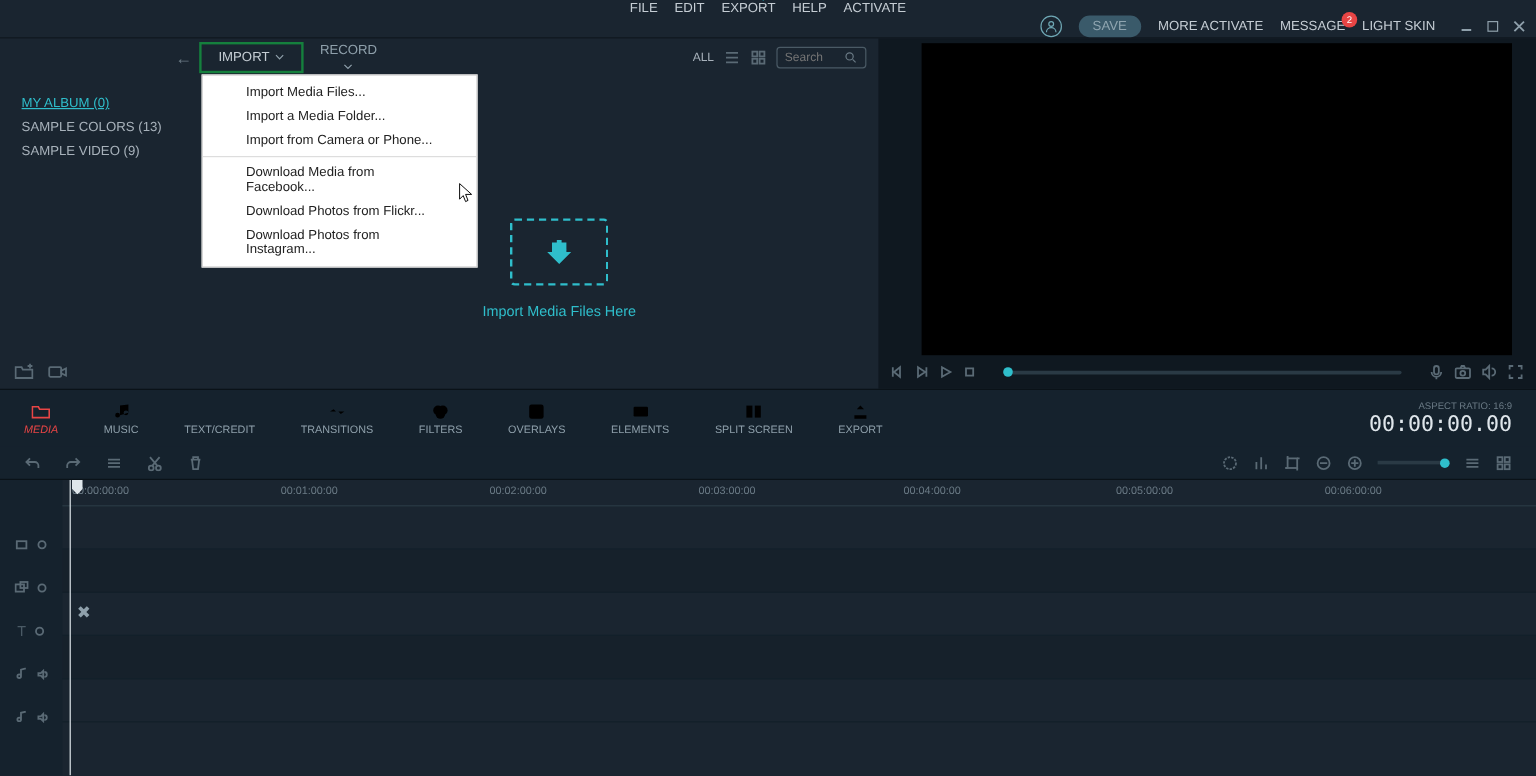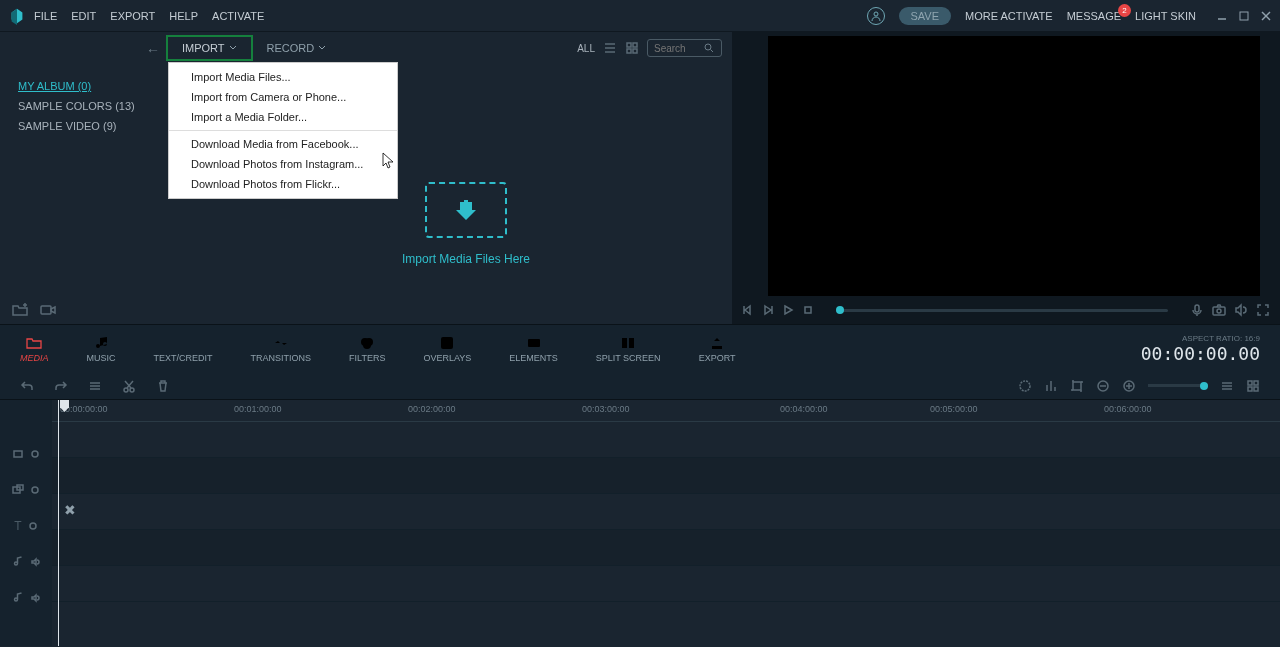--- a/index.html
+++ b/index.html
@@ -1,19 +1,19 @@
 <!DOCTYPE html>
 <html><head>
 <meta charset="utf-8">
 <style>
 * { margin: 0; padding: 0; box-sizing: border-box; font-family: Arial, sans-serif; }
 body { background: #1a2530; width: 1280px; height: 647px; overflow: hidden; color: #a8b2bb; font-size: 11px; }
 
 
-.menubar { height: 32px; background: #1a2530; display: flex; align-items: center; padding: 0 8px; border-bottom: 1px solid #0f1820; }
+.menubar { height: 32px; background: #1a2530; display: flex; align-items: center; padding: 0 8px; border-bottom: 1px solid #0f1820; flex-direction: column; }
 .logo { width: 18px; height: 18px; margin-right: 8px; }
 .menubar-items { display: flex; gap: 14px; }
 .menubar-item { font-size: 11px; color: #c5cdd4; cursor: pointer; }
 .menubar-right { margin-left: auto; display: flex; align-items: center; gap: 14px; }
 .user-circle { width: 18px; height: 18px; border: 1.5px solid #6fa8b5; border-radius: 50%; display:flex;align-items:center;justify-content:center;}
 .save-btn { background: #3a5a6a; color: #8fa5b0; padding: 3px 12px; border-radius: 10px; font-size: 11px; }
 .msg-wrapper{position:relative;}
 .msg-badge { position:absolute; top:-6px; right:-10px; background: #e84545; color: #fff; border-radius: 50%; width: 13px; height: 13px; font-size: 8px; display: flex; align-items: center; justify-content: center; }
 .win-controls { display: flex; gap: 10px; margin-left: 6px; }
 
@@ -21,31 +21,31 @@
 .library-row { height: 292px; display: flex; }
 .library-left { width: 732px; display: flex; flex-direction: column; position: relative; }
 .library-sidebar-wrap { display:flex; flex:1; }
 .library-sidebar { width: 168px; padding: 12px 8px; }
 .side-item { font-size: 11px; padding: 4px 10px; }
 .side-item.active { color: #2fbecb; text-decoration: underline; }
 .side-arrow { color:#6a7a85; margin-right:8px; font-size:14px; }
 .library-main { flex:1; position: relative; }
 .library-toolbar { height: 32px; display: flex; align-items: center; padding-right: 10px; }
 .import-btn { border: 2px solid #15803d; background: #1a2530; padding: 5px 14px; font-size: 11px; color: #c5cdd4; display:flex;align-items:center;gap:4px; margin-left:-2px;}
-.record-btn { padding: 5px 14px; font-size: 11px; color: #8fa0ab; display:flex;align-items:center;gap:4px;}
+.record-btn { padding: 5px 14px; font-size: 11px; color: #8fa0ab; display:flex;align-items:center;gap:4px;flex-direction:column;}
 .library-toolbar-right { margin-left: auto; display:flex;align-items:center;gap:8px; }
 .search-wrap { border: 1px solid #4a5a65; border-radius: 3px; display: flex; align-items: center; padding: 2px 6px; width: 75px; height:18px; }
 .search-input { background: transparent; border: none; outline: none; font-size: 10px; color: #999; width: 50px; }
 .dropzone { position: absolute; left: 234px; top: 118px; text-align: right; }
 .dropzone-box { width: 82px; height: 56px; border: 2px dashed #2fbecb; border-radius: 4px; display: flex; align-items: center; justify-content: center; margin: 0 auto; }
 .dropzone-text { color: #2fbecb; margin-top: 14px; font-size: 12px; }
 
 
 .import-menu { position: absolute; left: 168px; top: 30px; width: 230px; background: #fff; border: 1px solid #ccc; z-index: 100; padding: 4px 0;}
-.import-menu-item { padding: 4px 22px; font-size: 11px; color: #222; cursor: pointer; }
+.import-menu-item { padding: 4px 36px; font-size: 11px; color: #222; cursor: pointer; }
 .import-menu-divider { height: 1px; background: #ddd; margin: 3px 0; }
 .cursor-arrow {position:absolute; left:382px; top:120px; z-index:101;}
 
 
 .preview { width: 548px; background: #0f1820; display: flex; flex-direction: column; }
 .preview-screen { flex: 1; background: #000; margin: 4px 20px 0 36px; }
 .preview-controls { height: 28px; display: flex; align-items: center; padding: 0 10px; gap: 8px;}
 .seek-bar { flex: 1; height: 3px; background: #2a3a45; border-radius: 2px; position: relative; margin: 0 14px;}
 .seek-dot { width: 8px; height: 8px; background: #2fbecb; border-radius: 50%; position: absolute; left: 0; top: -2.5px; }
 
@@ -195,26 +195,26 @@
           <line x1="13" y1="0" x2="13" y2="4"></line>
         </svg>
       <svg width="16" height="14" viewBox="0 0 16 14" class="icon-stroke">
           <rect x="1" y="3" width="10" height="8" rx="1"></rect>
           <path d="M11 6l4-2v6l-4-2z"></path>
         </svg>
     </div>
 
     <div class="import-menu">
       <div class="import-menu-item">Import Media Files...</div>
+      <div class="import-menu-item">Import a Media Folder...</div>
       <div class="import-menu-item">Import from Camera or Phone...</div>
-      <div class="import-menu-item">Import a Media Folder...</div>
       <div class="import-menu-divider"></div>
       <div class="import-menu-item">Download Media from Facebook...</div>
+      <div class="import-menu-item">Download Photos from Flickr...</div>
       <div class="import-menu-item">Download Photos from Instagram...</div>
-      <div class="import-menu-item">Download Photos from Flickr...</div>
     </div>
     <svg class="cursor-arrow" width="14" height="18" viewBox="0 0 14 18">
         <path fill="#fff" stroke="#000" stroke-width="0.8" d="M1 1l0 13 3-3 2 5 2-1-2-5 5 0z"></path>
       </svg>
   </div>
 
   <div class="preview">
     <div class="preview-screen"></div>
     <div class="preview-controls">
       <svg width="12" height="12" viewBox="0 0 12 12" class="icon-stroke">
@@ -415,21 +415,21 @@
           <path d="M2 4h2l2-2v6l-2-2H2zM7 3a2 2 0 010 4"></path>
         </svg>
       </div>
   </div>
   <div class="timeline-content">
     <div class="ruler">
       <span class="ruler-mark" style="left:8px">00:00:00:00</span>
       <span class="ruler-mark" style="left:182px">00:01:00:00</span>
       <span class="ruler-mark" style="left:356px">00:02:00:00</span>
       <span class="ruler-mark" style="left:530px">00:03:00:00</span>
-      <span class="ruler-mark" style="left:728px">00:04:00:00</span>
+      <span class="ruler-mark" style="left:701px">00:04:00:00</span>
       <span class="ruler-mark" style="left:878px">00:05:00:00</span>
       <span class="ruler-mark" style="left:1052px">00:06:00:00</span>
     </div>
     <div class="playhead">
         <div class="playhead-head"></div>
       </div>
     <div class="track"></div>
     <div class="track alt"></div>
     <div class="track">
         <span class="close-x">✖</span>

